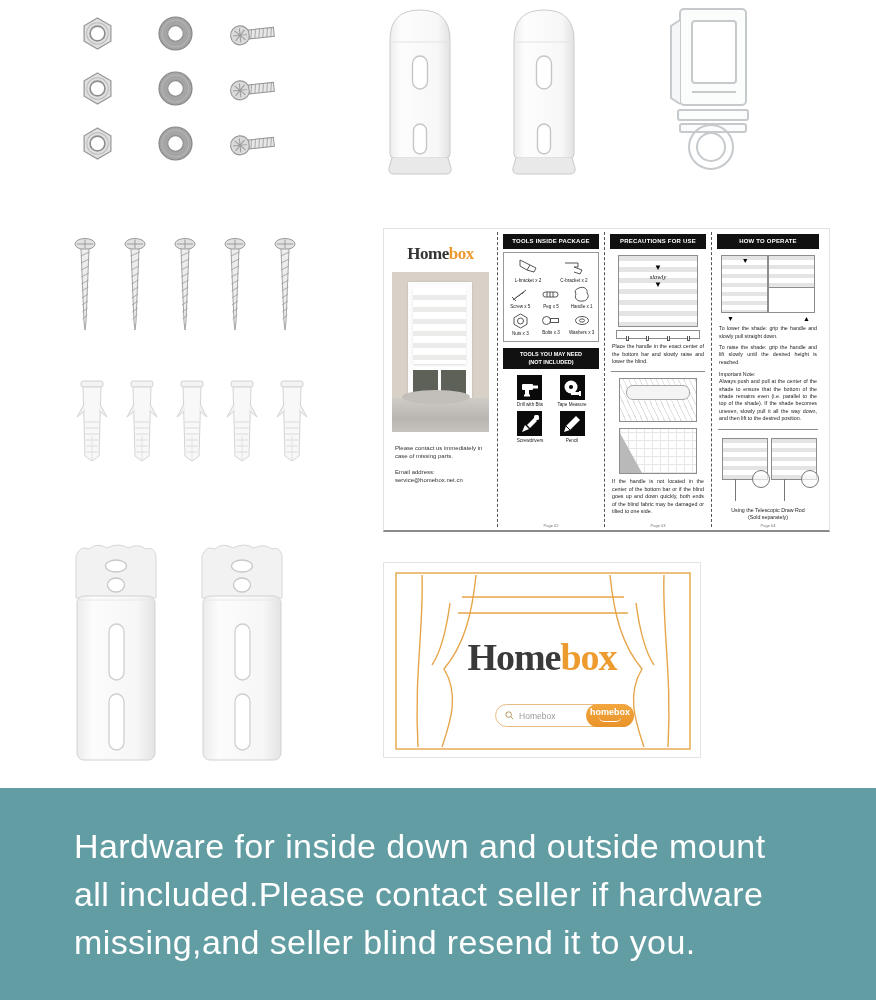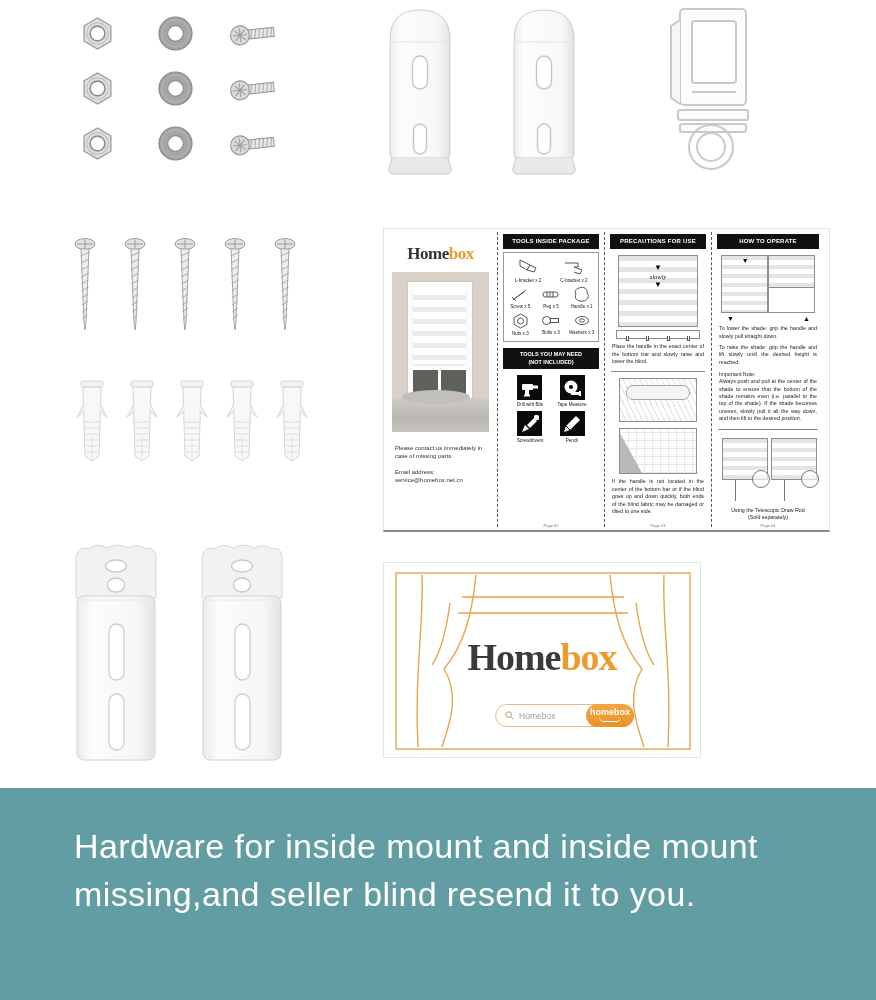--- a/index.html
+++ b/index.html
@@ -569,18 +569,19 @@
       <span class="stext" data-name="search-text">Homebox</span>
       <div class="amz-btn" data-name="amazon-button">
         <span class="at">homebox</span>
         <span class="smile" data-name="amazon-smile-icon"></span>
       </div>
     </div>
   </div>
 
   <div id="banner" data-name="info-banner">
     <div class="btext" data-name="banner-text">
-      <div data-name="banner-line-1">Hardware for inside mount and inside mount</div>
+      <div data-name="banner-line-1">Hardware for inside down and outside mount</div>
+      <div data-name="banner-line-2">all included.Please contact seller if hardware</div>
       <div data-name="banner-line-3">missing,and seller blind resend it to you.</div>
     </div>
   </div>
 
 </div>
 
 </body></html>

